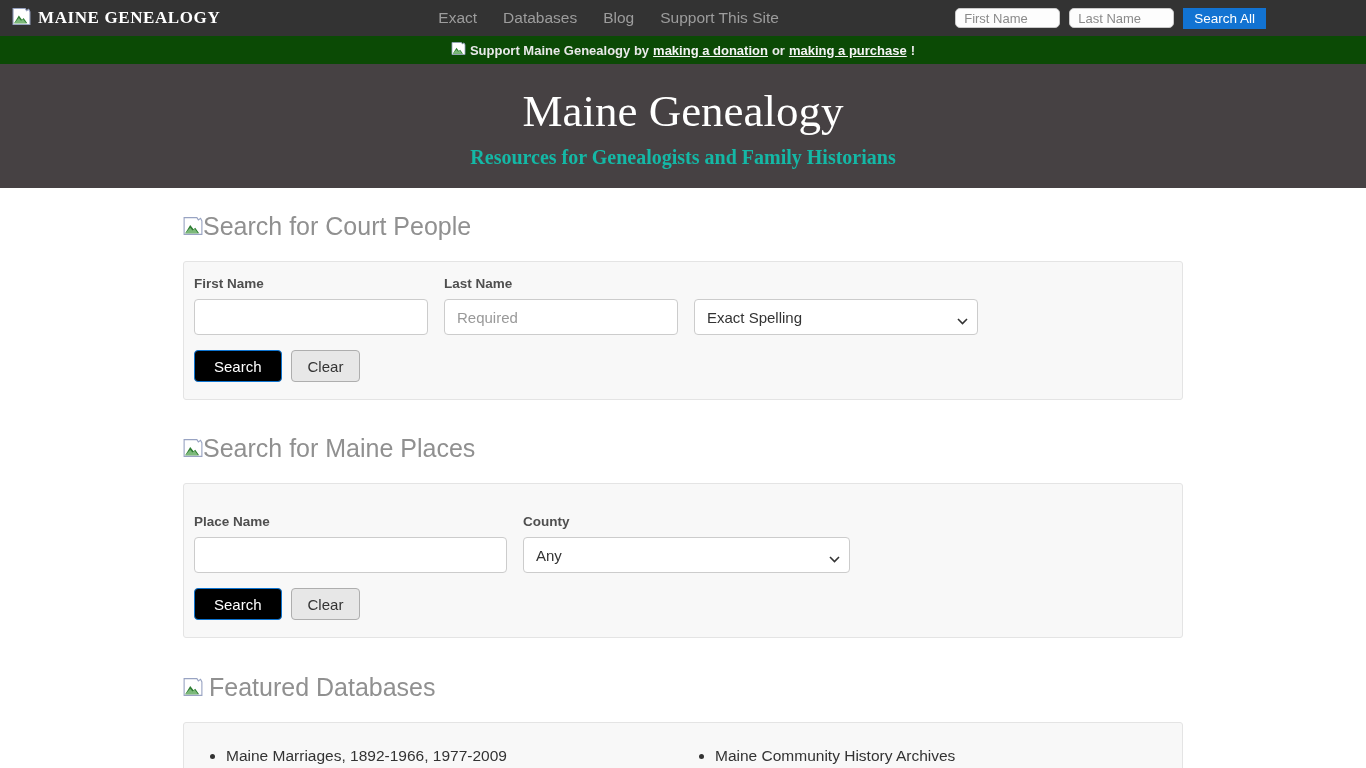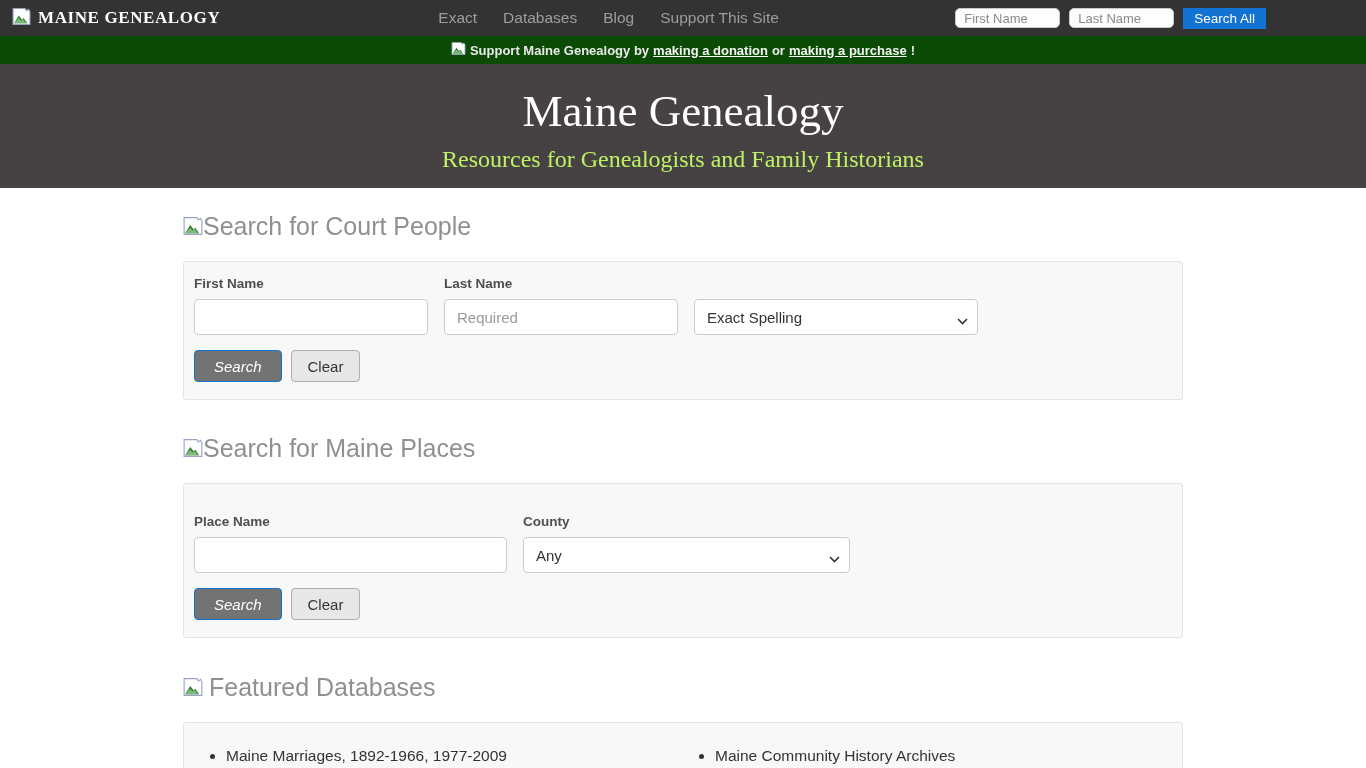--- a/index.html
+++ b/index.html
@@ -22,42 +22,42 @@
 
   
   .banner { height: 28px; background: #0b4a05; display: flex; align-items: center;
             justify-content: center; gap: 4px; color: #e9e9e9; font-size: 13px; font-weight: 700; }
   .banner a { color: #f5f5f5; text-decoration: underline; cursor: pointer; }
 
   
   .hero { height: 124px; background: #464143; text-align: center;
           font-family: "Liberation Serif", serif; padding-top: 20px; }
   .hero-title { color: #ffffff; font-size: 45px; font-weight: 400; line-height: 1.2; }
-  .hero-subtitle { color: #bef264; font-size: 24px; font-weight: 400; margin-top: 8px; }
+  .hero-subtitle { color: #14b8a6; font-size: 20px; font-weight: 700; margin-top: 8px; }
 
   
   .container { width: 1000px; margin: 0 auto; }
   .section-heading { display: flex; align-items: center; color: #909090; font-size: 25px;
                      font-weight: 400; margin-top: 24px; margin-bottom: 20px; }
   .section-heading .icon-gap { margin-right: 6px; }
   .panel { background: #f8f8f8; border: 1px solid #e4e4e4; border-radius: 3px;
            padding: 14px 10px 17px 10px; }
   .form-row { display: flex; gap: 16px; align-items: flex-end; }
   .field .label { font-size: 13.5px; font-weight: 700; color: #4f4f4f; margin-bottom: 8px; }
   .text-input { height: 36px; border: 1px solid #cccccc; border-radius: 4px; background: #fff;
                 padding: 0 12px; font-size: 15px; color: #333; width: 100%; }
   .text-input::placeholder { color: #999999; }
   .select-wrap { position: relative; }
   .select-ctrl { height: 36px; border: 1px solid #cccccc; border-radius: 4px; background: #fff;
                  padding: 0 28px 0 12px; font-size: 15px; color: #333; width: 100%;
                  -webkit-appearance: none; appearance: none; }
   .select-arrow { position: absolute; right: 10px; top: 12px; pointer-events: none; }
   .btn-row { margin-top: 15px; display: flex; gap: 9px; }
-  .btn-primary { background: #737373; color: #ffffff; border: 1px solid #0d74d1; border-radius: 4px;
-                 height: 32px; padding: 0 19px; font-size: 15px; cursor: pointer; font-style: italic; }
+  .btn-primary { background: #000000; color: #ffffff; border: 1px solid #0d74d1; border-radius: 4px;
+                 height: 32px; padding: 0 19px; font-size: 15px; cursor: pointer; }
   .btn-secondary { background: #e7e7e7; color: #333333; border: 1px solid #aeaeae; border-radius: 4px;
                    height: 32px; padding: 0 16px; font-size: 15px; cursor: pointer; }
 
   .w-234 { width: 234px; } .w-284 { width: 284px; } .w-313 { width: 313px; margin-top: 16px; } .w-327 { width: 327px; }
   .spacer-34 { height: 34px; }
 
   .featured-panel { display: flex; padding: 24px 10px 20px 10px; }
   .featured-col { width: 50%; }
   .featured-col ul { list-style: disc; padding-left: 32px; }
   .featured-col li { font-size: 15.5px; color: #333333; margin-bottom: 14px; line-height: 1.1; }

